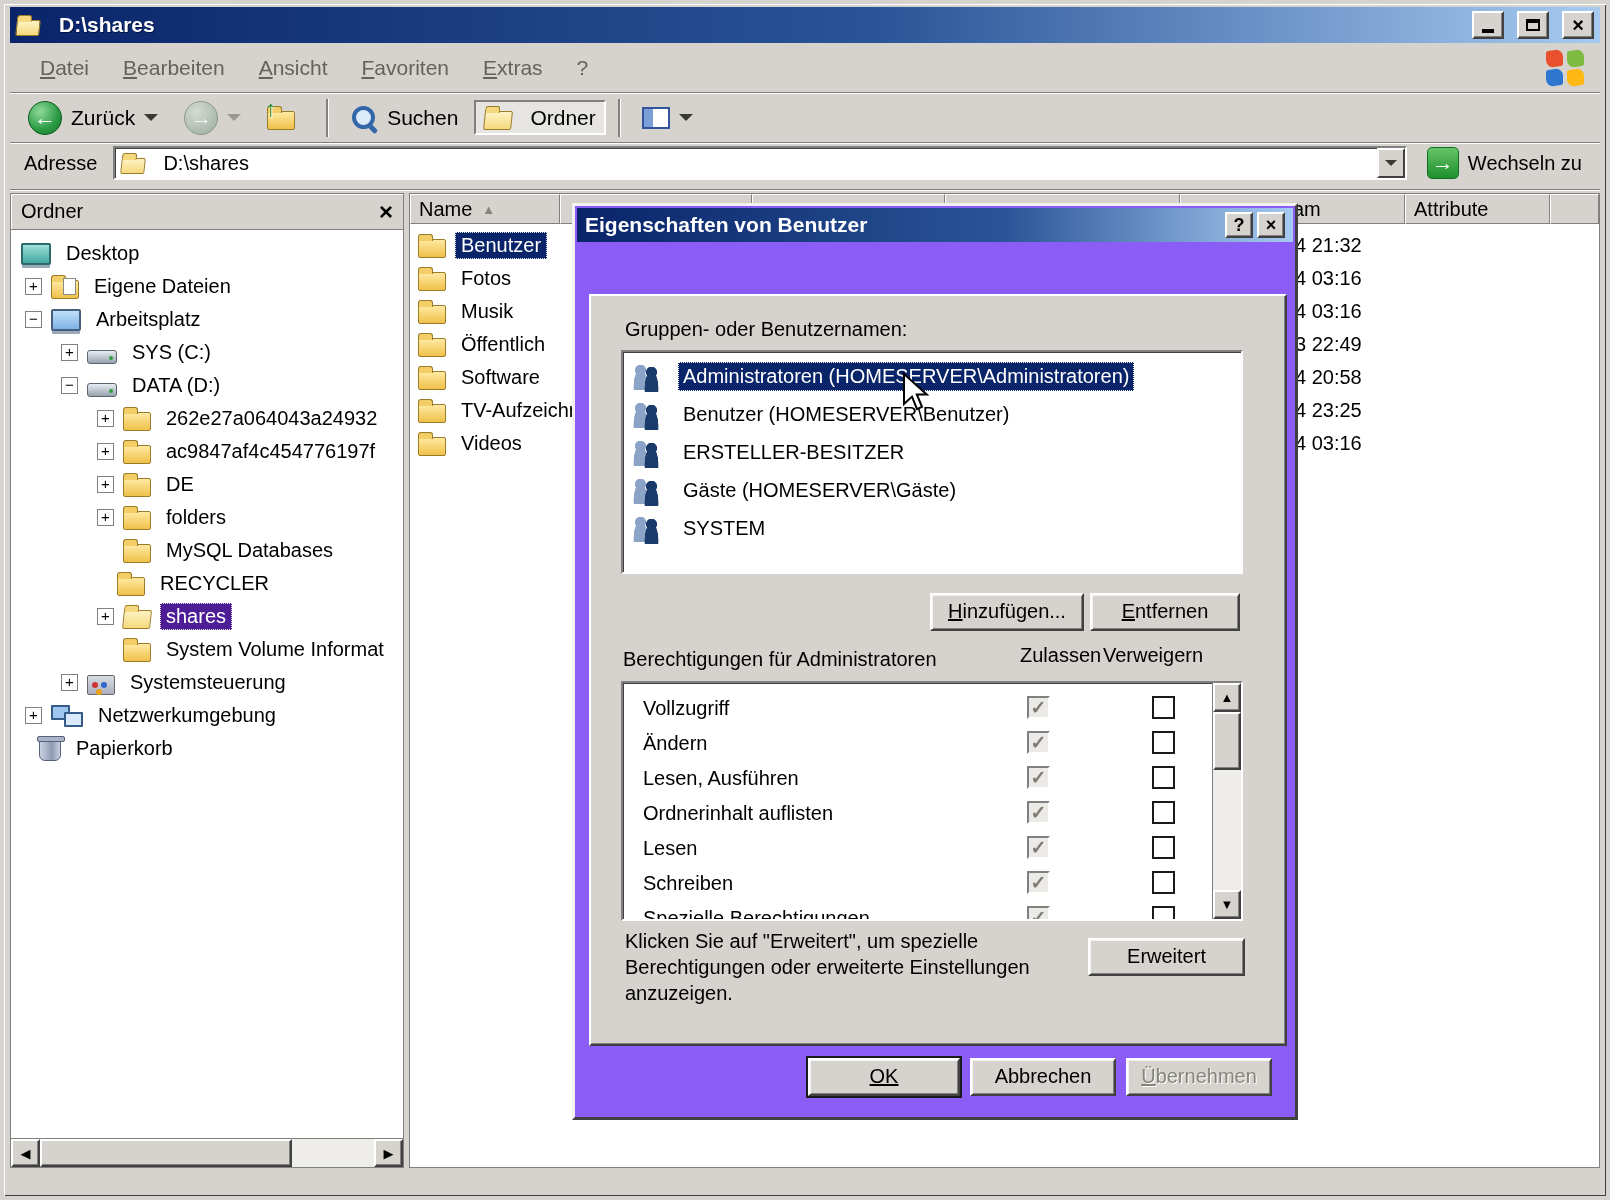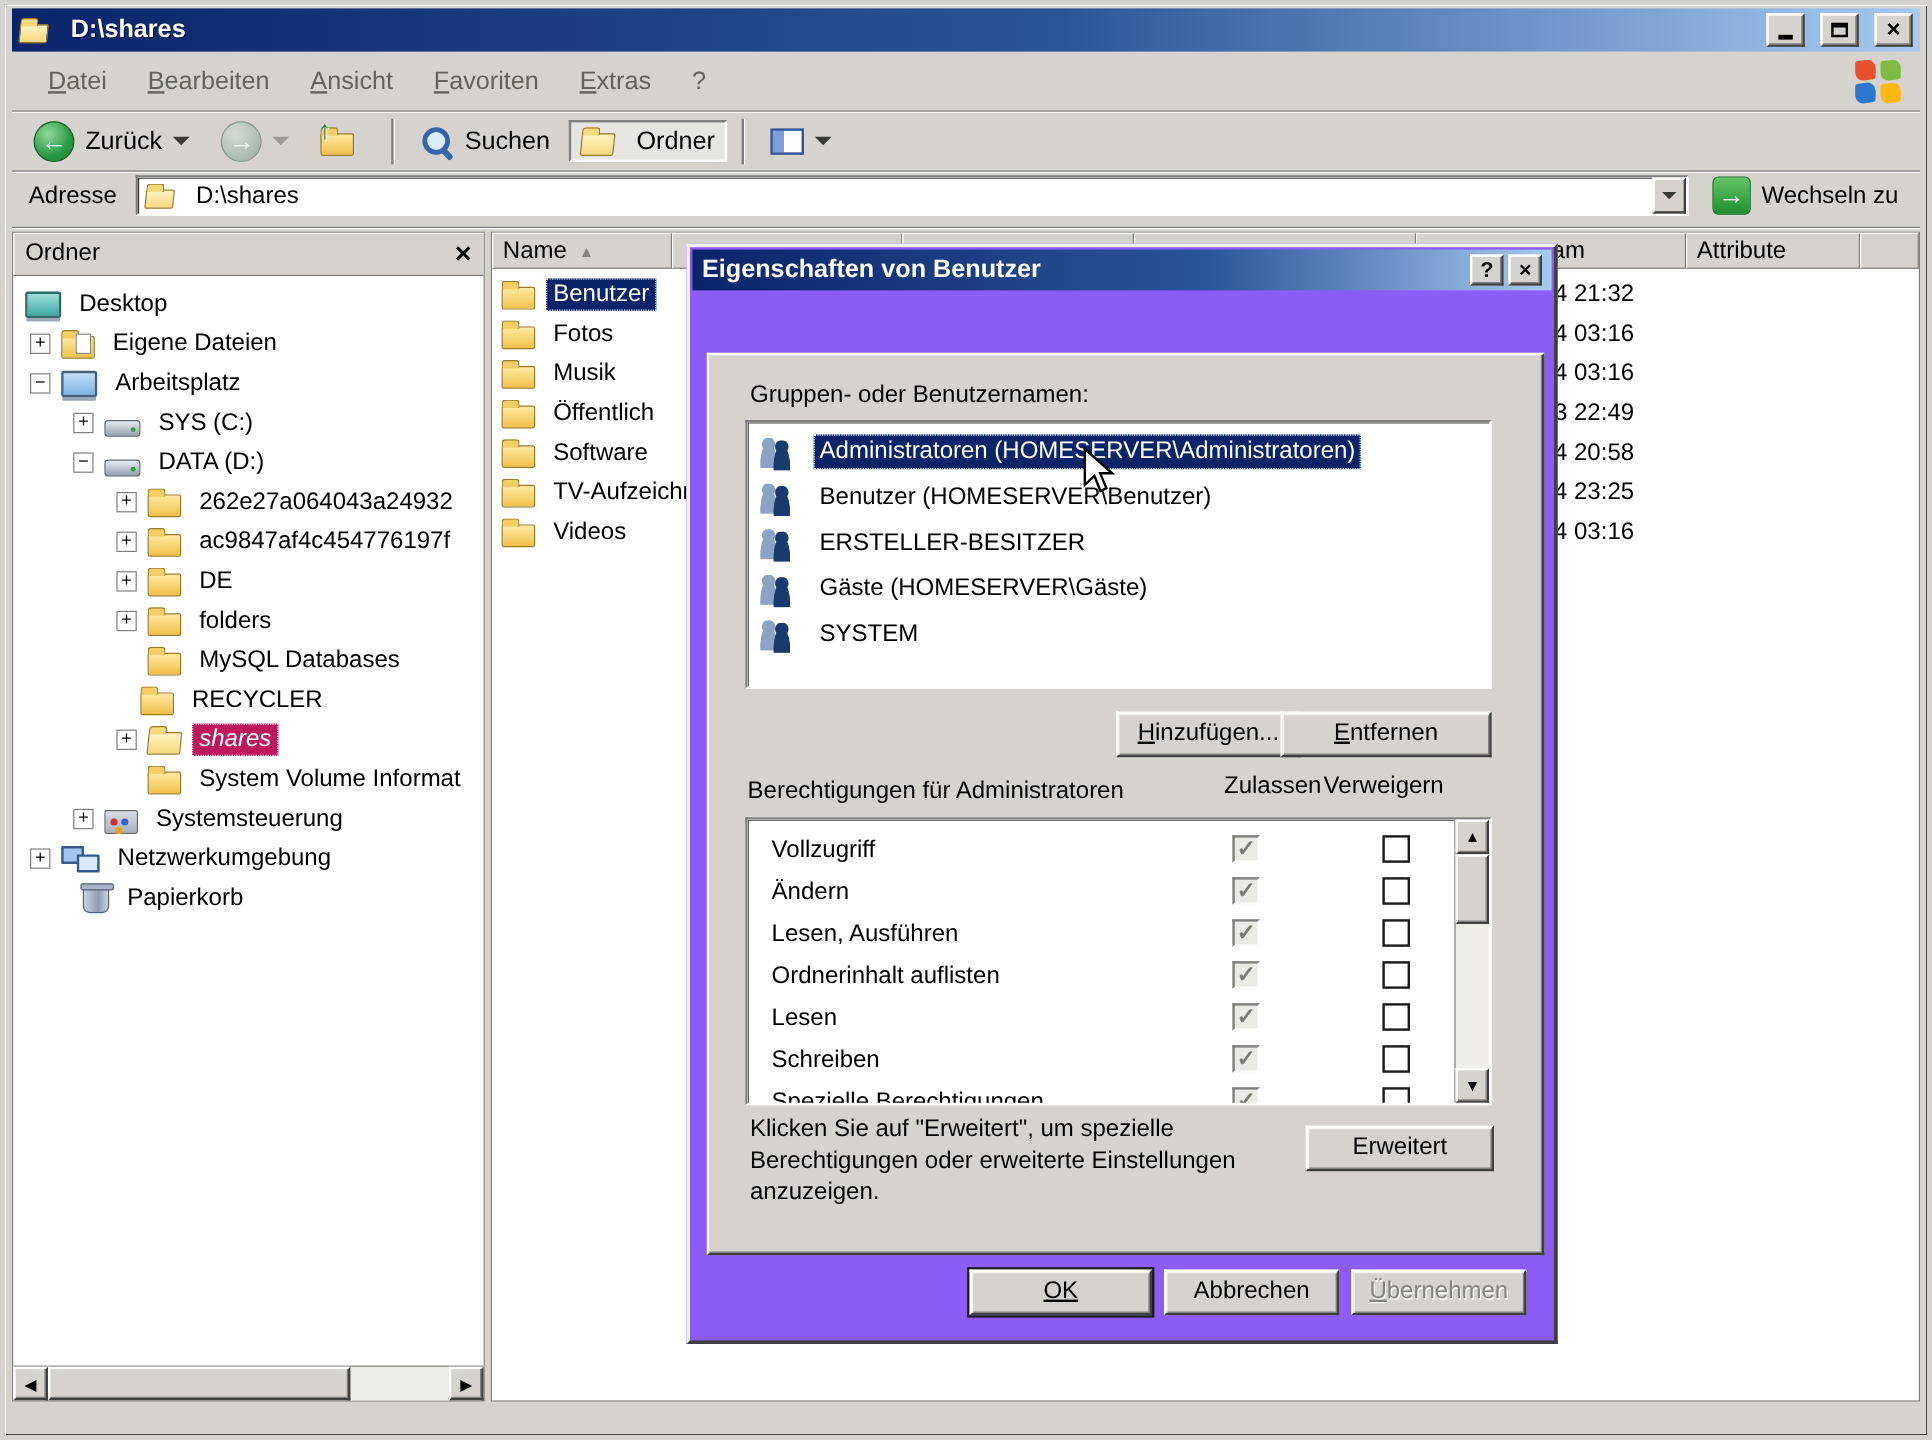--- a/index.html
+++ b/index.html
@@ -83,21 +83,21 @@
   .tree-panel { flex:0 0 394px; display:flex; flex-direction:column; background:#fff; border:1px solid #808080; }
   .tree-header { flex:0 0 36px; background:#d6d3ce; display:flex; align-items:center; padding:0 10px;
                  border-bottom:1px solid #808080; box-shadow:inset 1px 1px 0 #fff; }
   .tree-close { margin-left:auto; font-weight:bold; font-size:24px; line-height:22px; }
   .tree-body { flex:1; overflow:hidden; padding-top:7px; }
   .tree-row { display:flex; align-items:center; height:33px; white-space:nowrap; }
   .exp { flex:0 0 17px; width:17px; height:17px; border:1px solid #808080; background:#fff;
          font-size:15px; line-height:14px; text-align:center; margin-right:9px; color:#000; }
   .exp.hiddenbox { visibility:hidden; }
   .tlabel { padding:2px 6px; }
-  .tree-row.selected .tlabel { background:#be185d; color:#fff; outline:1px dotted #e8e8e8; outline-offset:-1px;font-style:italic; }
+  .tree-row.selected .tlabel { background:#4c1d95; color:#fff; outline:1px dotted #e8e8e8; outline-offset:-1px; }
   .hscroll { flex:0 0 29px; display:flex; background:#efedea; border-top:1px solid #808080; }
   .sbtn { flex:0 0 29px; height:100%; background:#d6d3ce; border:2px solid; border-color:#fff #404040 #404040 #fff;
           box-shadow:inset -1px -1px 0 #808080; font-size:13px; display:flex; align-items:center; justify-content:center; }
   .sbtn.right { margin-left:auto; }
   .hthumb { width:252px; height:100%; background:#d6d3ce; border:2px solid; border-color:#fff #404040 #404040 #fff;
             box-shadow:inset -1px -1px 0 #808080; }
 
   .file-panel { flex:1; background:#fff; border:1px solid #808080; display:flex; flex-direction:column; min-width:0; }
   .cols { display:flex; flex:0 0 30px; }
   .col { background:#d6d3ce; border:1px solid; border-color:#fff #808080 #808080 #fff;
@@ -174,21 +174,21 @@
          border-bottom:none; border-radius:5px 5px 0 0; line-height:34px; margin-right:3px; font-size:20px; }
   .tab.active { height:43px; line-height:40px; margin-bottom:-2px; position:relative; z-index:4; font-size:20px; }
   .pane { position:absolute; left:14px; width:698px; top:88px; height:752px; background:#d6d3ce;
           border:2px solid; border-color:#fff #404040 #404040 #fff; box-shadow:inset -1px -1px 0 #808080; }
   .grp-label { position:absolute; left:34px; top:22px; }
   .user-list { position:absolute; left:30px; top:54px; width:622px; height:224px; overflow:hidden; padding:5px 2px; }
   .urow { display:flex; align-items:center; height:38px; gap:4px; padding-left:6px; white-space:nowrap; }
   .ulabel { padding:3px 5px; }
   .urow.selected .ulabel { background:#0a246a; color:#fff; outline:1px dotted #fff; outline-offset:-1px; }
   .add-btn { position:absolute; left:339px; top:297px; width:154px; height:38px; }
-  .remove-btn { position:absolute; left:476px; top:297px; width:176px; height:38px; }
+  .remove-btn { position:absolute; left:499px; top:297px; width:150px; height:38px; }
   .dlg-push { font-size:20px; text-align:center; line-height:32px; }
   .dlg-push.accel::first-letter { text-decoration:underline; }
   .perm-title { position:absolute; left:32px; top:352px; }
   .allow-h { position:absolute; left:400px; top:348px;margin-left:29px; }
   .deny-h { position:absolute; left:512px; top:348px; }
   .perm-list { position:absolute; left:30px; top:385px; width:622px; height:240px; overflow:hidden; padding-top:8px; }
   .prow { height:35px; display:flex; align-items:center; position:relative; padding-left:20px; white-space:nowrap; }
   .chk { position:absolute; width:23px; height:23px; top:5px; text-align:center; }
   .chk.allow { left:404px; background:#eceae6; border:2px solid; border-color:#808080 #fff #fff #808080;
                color:#7c7c74; font-weight:bold; font-size:19px; line-height:19px; }
@@ -362,21 +362,21 @@
         <div class="tree-row" style="padding-left:50px">
           <span class="exp">+</span>
           <span class="ic ic-control"></span>
           <span class="tlabel">Systemsteuerung</span>
         </div>
         <div class="tree-row" style="padding-left:14px">
           <span class="exp">+</span>
           <span class="ic ic-network"></span>
           <span class="tlabel">Netzwerkumgebung</span>
         </div>
-        <div class="tree-row" style="padding-left:32px">
+        <div class="tree-row" style="padding-left:2px">
           <span class="exp hiddenbox"></span>
           <span class="ic ic-trash"></span>
           <span class="tlabel">Papierkorb</span>
         </div>
       </div>
       <div class="hscroll">
         <span class="sbtn">◀</span>
         <span class="hthumb"></span>
         <span class="sbtn right">▶</span>
       </div>

